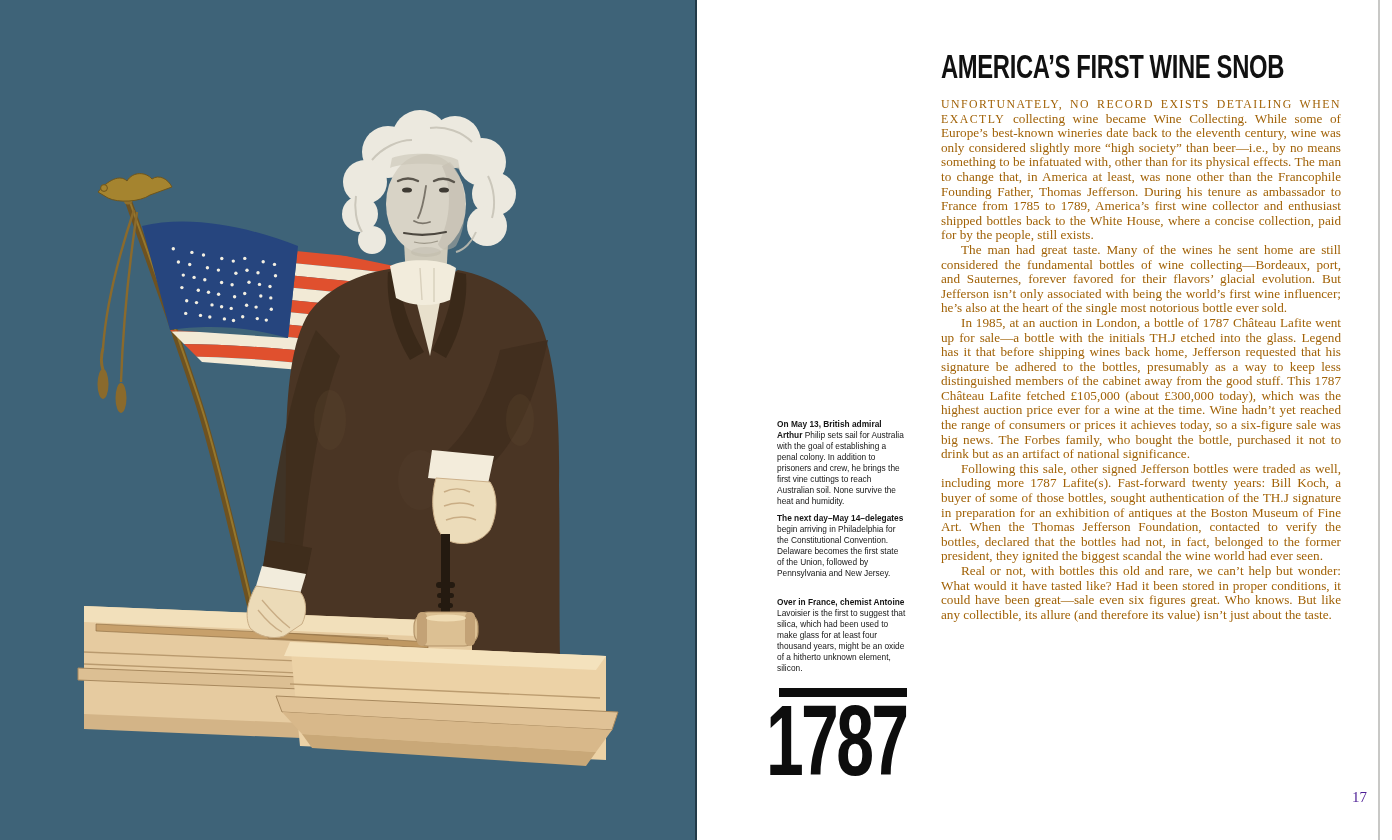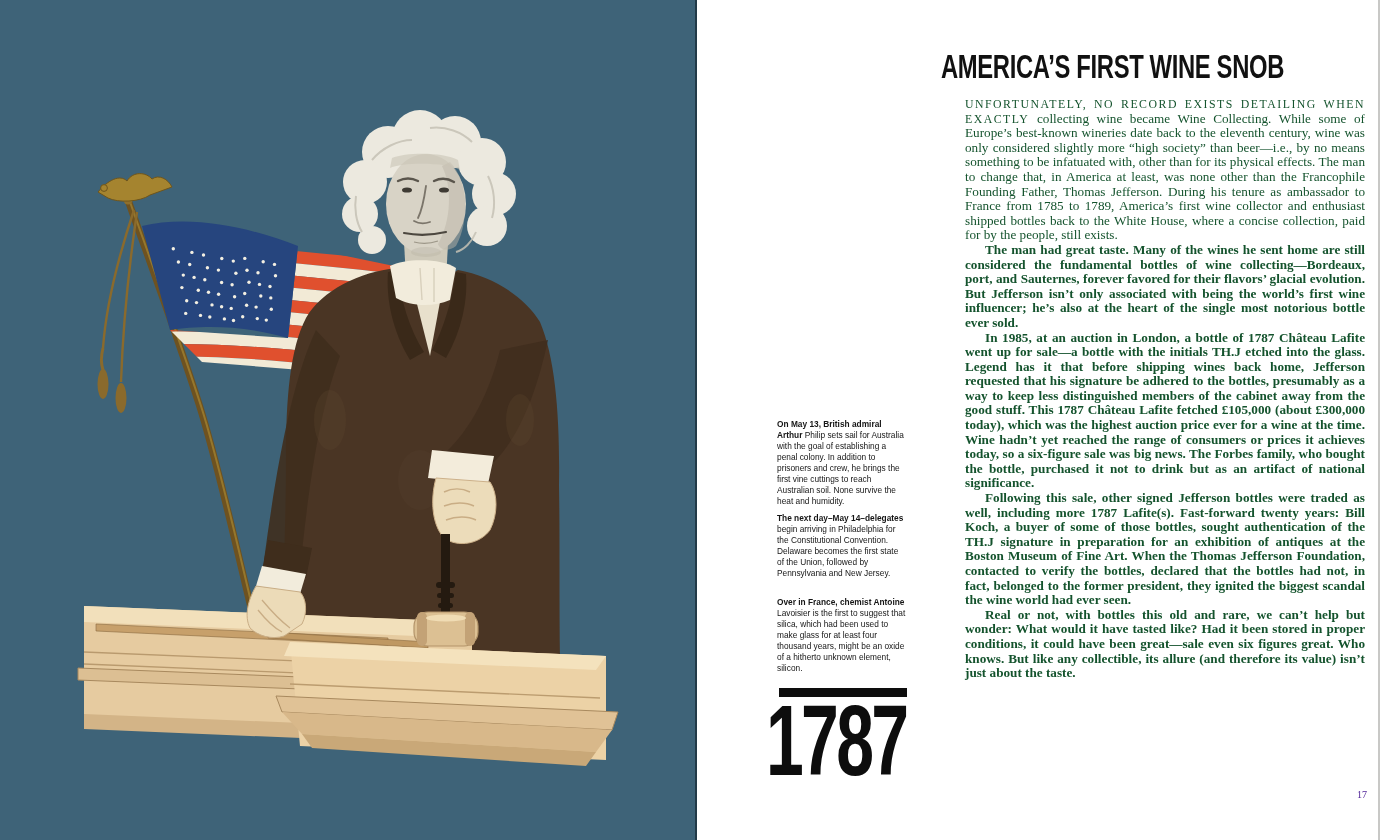--- a/index.html
+++ b/index.html
@@ -7,36 +7,36 @@
         font-family:"Liberation Serif", serif;}
   
   .page-left{position:relative;width:695px;height:840px;background:#3e6378;
              border-right:2px solid #223a48;flex:none;}
   .page-left svg{display:block;width:695px;height:840px;}
   
   .page-right{position:relative;width:695px;height:776px;background:#ffffff;flex:none;}
   .title{position:absolute;left:244px;top:47px;margin:0;white-space:nowrap;
          font-family:"Liberation Sans",sans-serif;font-weight:700;font-size:34px;
          letter-spacing:-.5px;color:#111;transform:scaleX(.70);transform-origin:left top;}
-  .body-col{position:absolute;left:244px;top:97px;width:400px;color:#14532d;
-            font-size:13.2px;line-height:14.6px;text-align:justify;margin-left:24px;}
+  .body-col{position:absolute;left:244px;top:97px;width:400px;color:#a16207;
+            font-size:13.2px;line-height:14.6px;text-align:justify;}
   .body-col p{margin:0;}
-  .body-col p.ind{text-indent:20px;font-weight:bold;}
+  .body-col p.ind{text-indent:20px;}
   .lead-caps{font-size:11.8px;letter-spacing:1.5px;}
   .note{position:absolute;left:80px;width:153px;margin:0;color:#151515;
         font-family:"Liberation Sans",sans-serif;font-size:9.8px;line-height:11px;
         transform:scaleX(.85);transform-origin:left top;}
   .note b{font-weight:700;}
   .bar{position:absolute;left:82px;top:688px;width:128px;height:9px;background:#0d0d0d;}
   .year{position:absolute;left:69px;top:690px;margin:0;white-space:nowrap;
         font-family:"Liberation Sans",sans-serif;font-weight:700;font-size:100px;
         line-height:100px;letter-spacing:-4px;color:#0d0d0d;
         transform:scaleX(.68);transform-origin:left top;}
   .pagenum{position:absolute;left:640px;top:789px;width:30px;text-align:right;
-           font-size:10px;color:#4c1d95;}
+           font-size:15px;color:#4c1d95;}
   .edge{position:absolute;left:681px;top:0;width:2px;height:840px;background:#c8c8c6;}
 </style>
 </head>
 <body>
 
 <div class="book">
 
   <div class="page-left">
     <svg viewBox="0 0 695 840">
       <defs>

